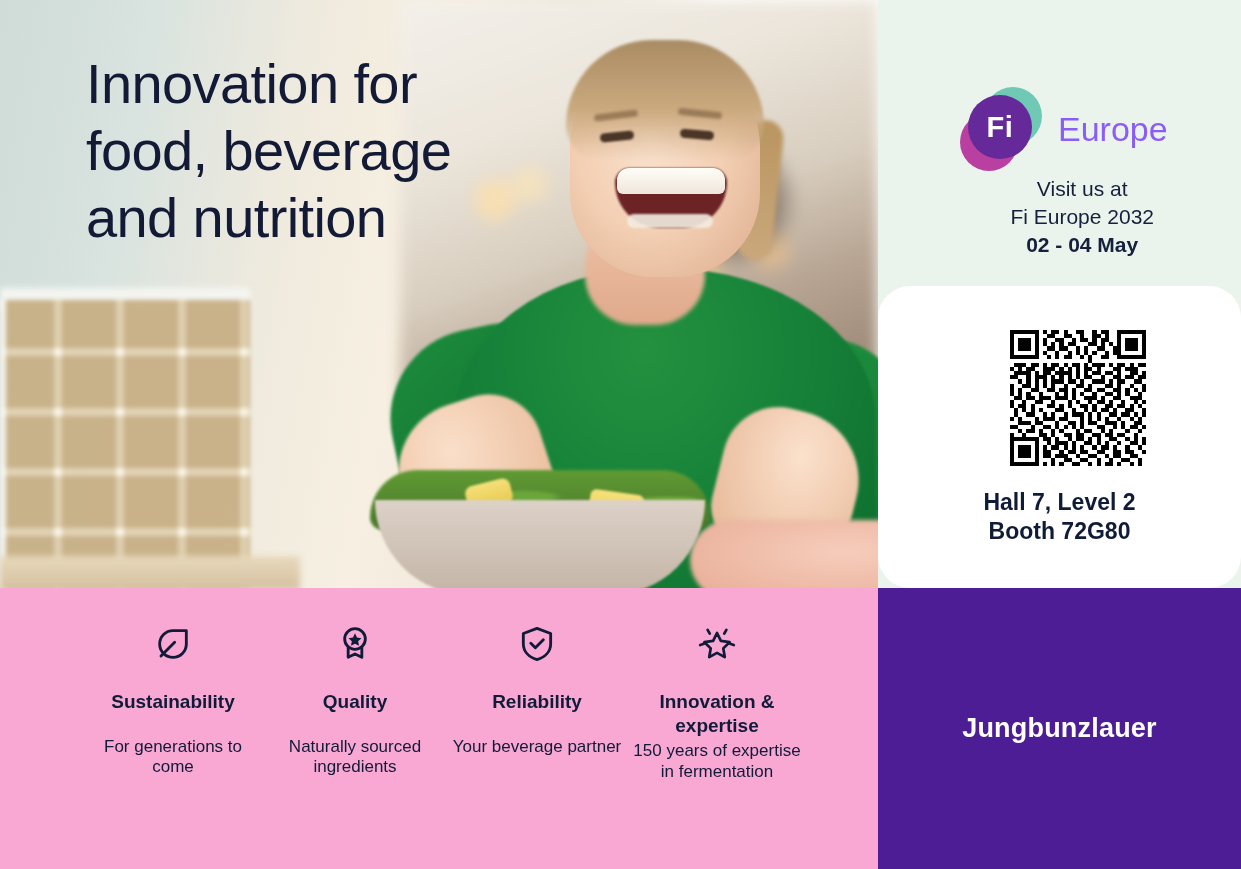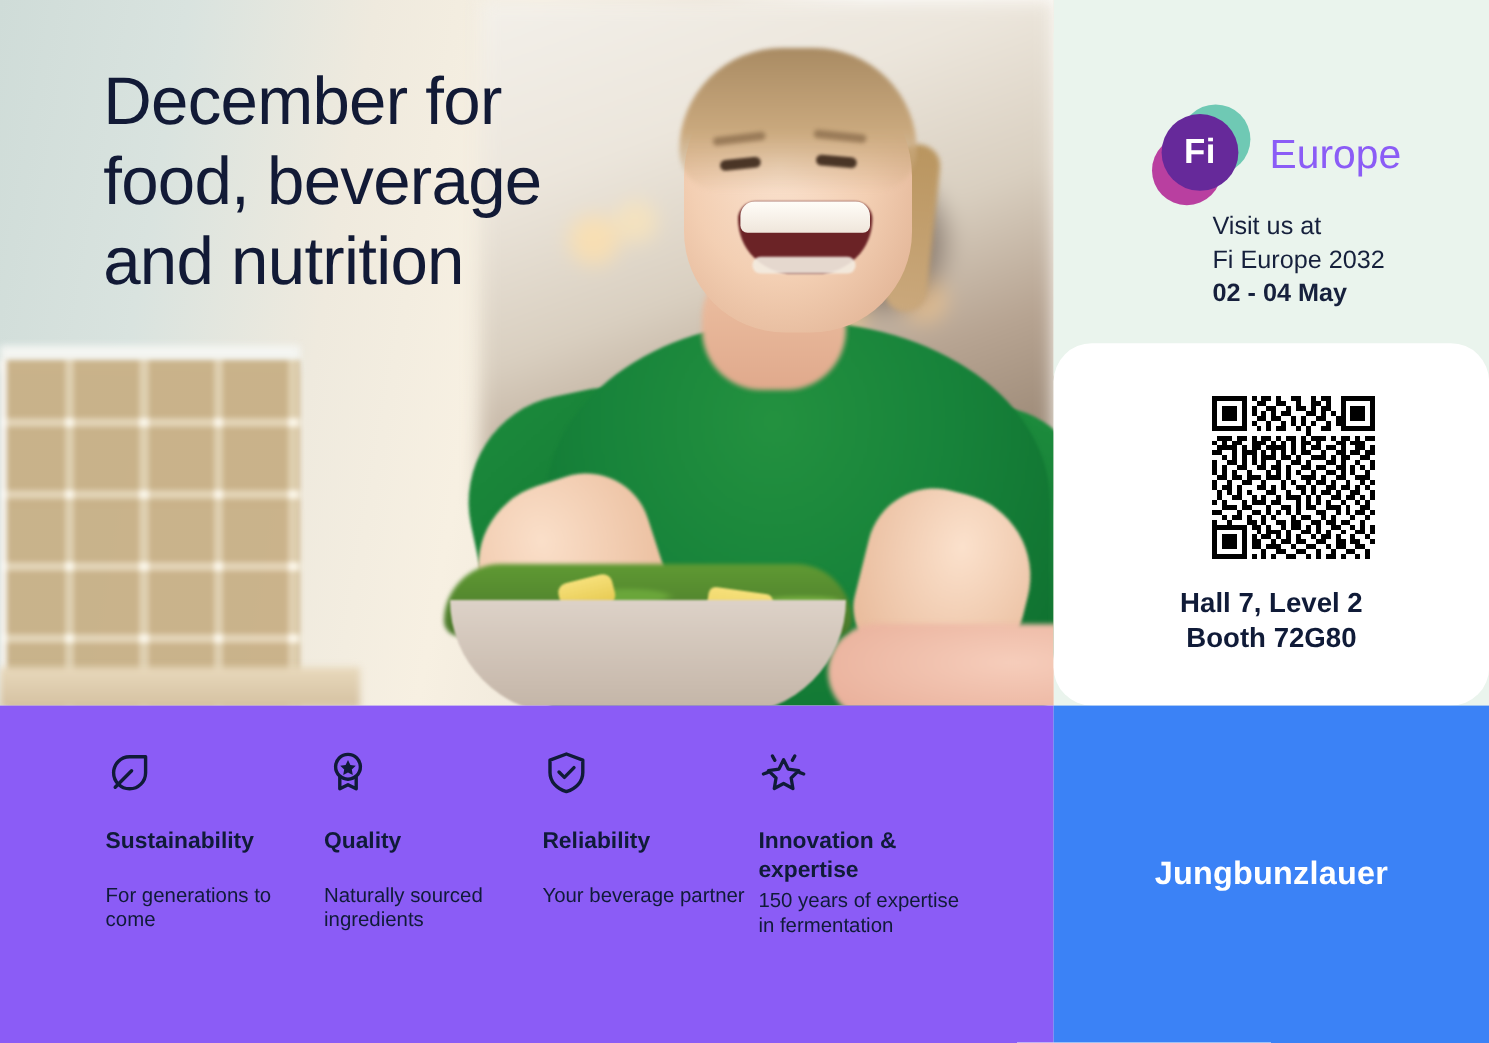--- a/index.html
+++ b/index.html
@@ -193,56 +193,56 @@
   .fi-blob.teal{left:24px;top:0;width:58px;height:58px;background:#6fc9b4;}
   .fi-blob.magenta{left:0;top:26px;width:58px;height:58px;background:#b93fa0;}
   .fi-blob.purple{left:8px;top:8px;width:64px;height:64px;background:#66299a;}
   .fi-mark-text{
     position:absolute;left:8px;top:8px;width:64px;height:64px;
     display:flex;align-items:center;justify-content:center;
     color:#fff;font-size:29px;font-weight:700;letter-spacing:.5px;
   }
   .fi-word{font-size:34px;color:#8b5cf6;font-weight:400;}
   .fi-visit{
-    position:absolute;right:87px;top:148px;text-align:left;
+    position:absolute;right:87px;top:148px;text-align:center;
     font-size:21px;line-height:1.33;color:#16203c;
   }
   .fi-visit .bold{font-weight:700;}
 
   
   .qr-panel{
     position:absolute;left:878px;top:286px;width:363px;height:302px;background:#ffffff;border-radius:32px;
   }
   .qr-wrap{position:absolute;left:132px;top:44px;width:136px;height:136px;}
   .booth{
     position:absolute;left:0;right:0;top:202px;text-align:center;
     font-size:23px;line-height:1.28;font-weight:700;color:#101b38;
   }
 
   
   .values{
-    position:absolute;left:0;top:588px;width:878px;height:281px;background:#8b5cf6;
+    position:absolute;left:0;top:588px;width:878px;height:281px;background:#f9a8d4;text-align:center;
   }
   .value-col{position:absolute;top:36px;width:170px;}
   .value-col.c0{left:88px;}
   .value-col.c1{left:270px;}
   .value-col.c2{left:452px;}
   .value-col.c3{left:632px;}
   .value-icon{height:44px;margin-bottom:22px;}
   .value-title{
     font-size:19px;font-weight:700;color:#101b38;line-height:1.24;
   }
   .value-desc{
     margin-top:23px;font-size:17px;line-height:1.23;color:#101b38;font-weight:400;
   }
   .value-col.c3 .value-desc{margin-top:4px;}
 
   
   .brand-panel{
-    position:absolute;left:878px;top:588px;width:363px;height:281px;background:#3b82f6;
+    position:absolute;left:878px;top:588px;width:363px;height:281px;background:#4c1d95;
   }
   .brand-name{
     position:absolute;left:0;right:0;top:125px;text-align:center;
     color:#ffffff;font-size:27px;font-weight:700;letter-spacing:.2px;
   }
 </style>
 </head>
 <body>
 
 <div class="poster">
@@ -273,21 +273,21 @@
 
     <div class="fig-hand-l"></div>
     <div class="fig-hand-r"></div>
     <div class="other-hand"></div>
 
     <div class="salad-greens"></div>
     <div class="lemon a"></div>
     <div class="lemon b"></div>
     <div class="salad-bowl"></div>
 
-    <div class="headline">December for food, beverage and nutrition</div>
+    <div class="headline">Innovation for food, beverage and nutrition</div>
   </div>
 
   <div class="fi-panel">
     <div class="fi-logo-row">
       <div class="fi-mark">
         <span class="fi-blob teal"></span>
         <span class="fi-blob magenta"></span>
         <span class="fi-blob purple"></span>
         <span class="fi-mark-text">Fi</span>
       </div>

